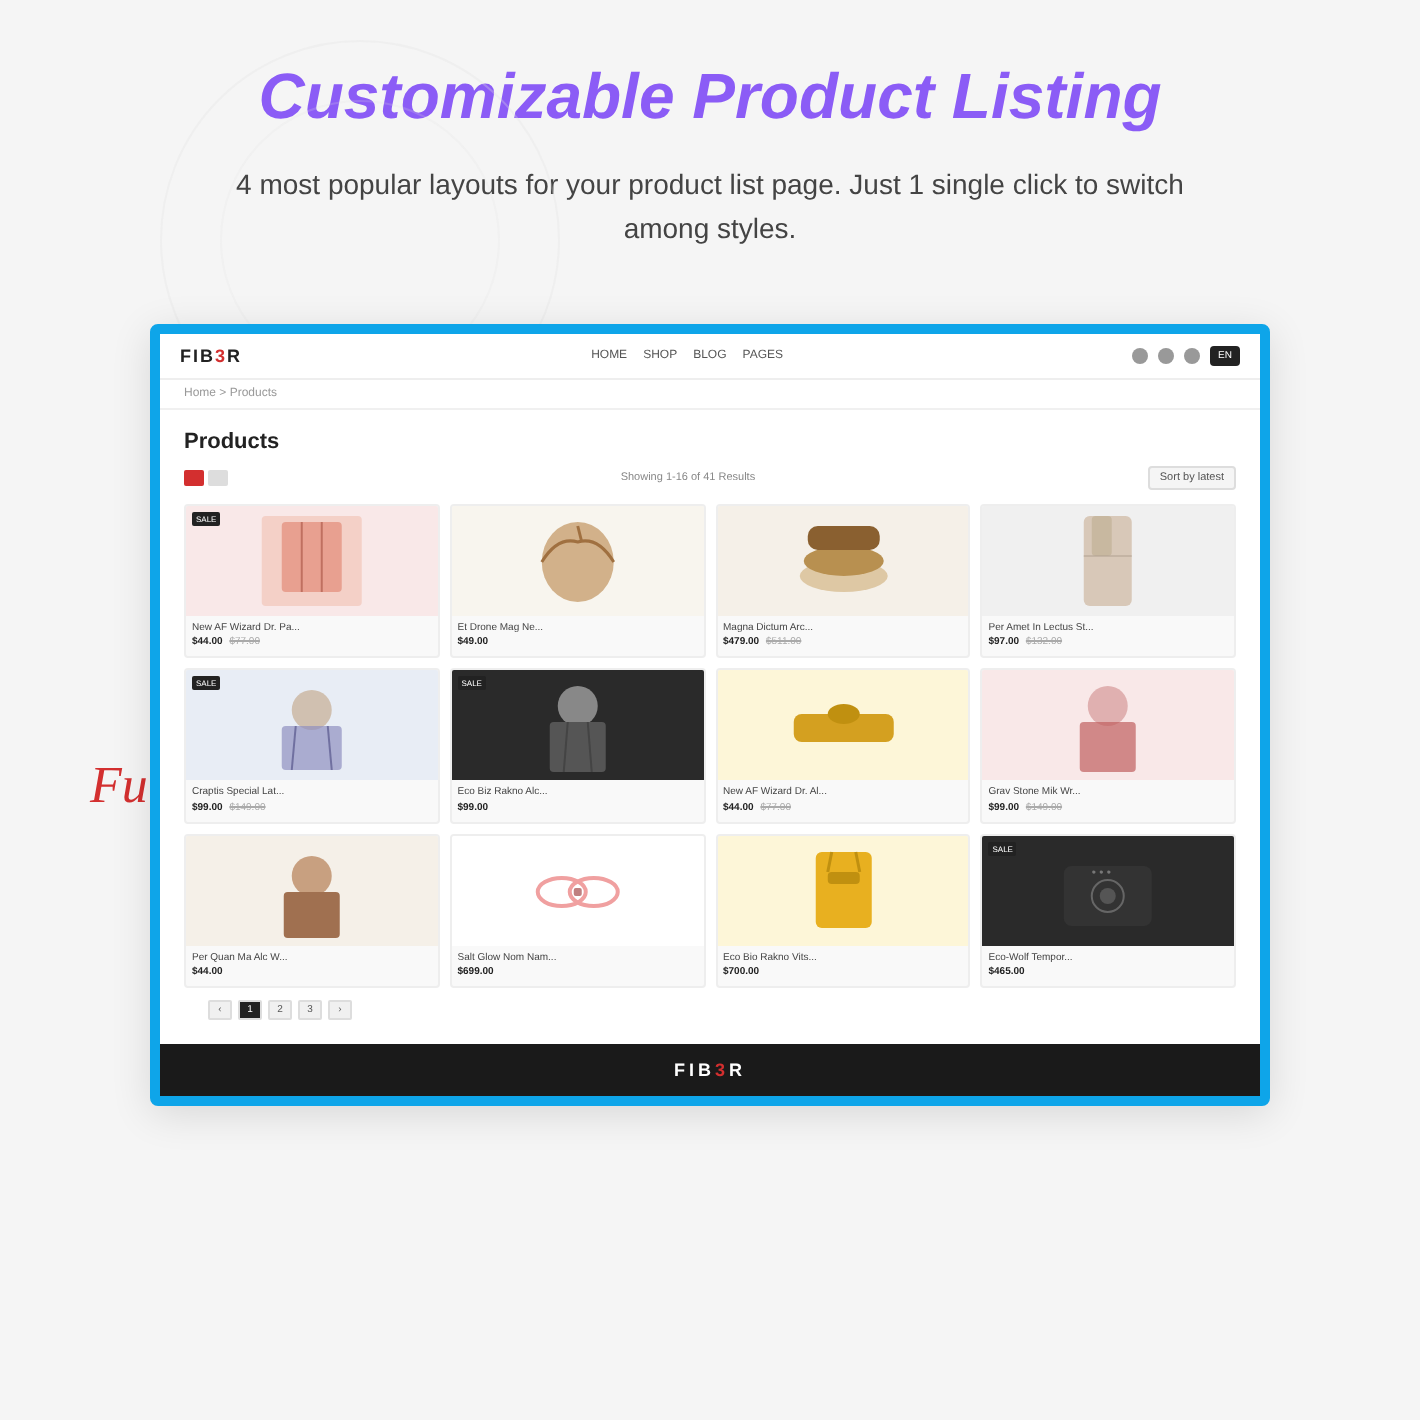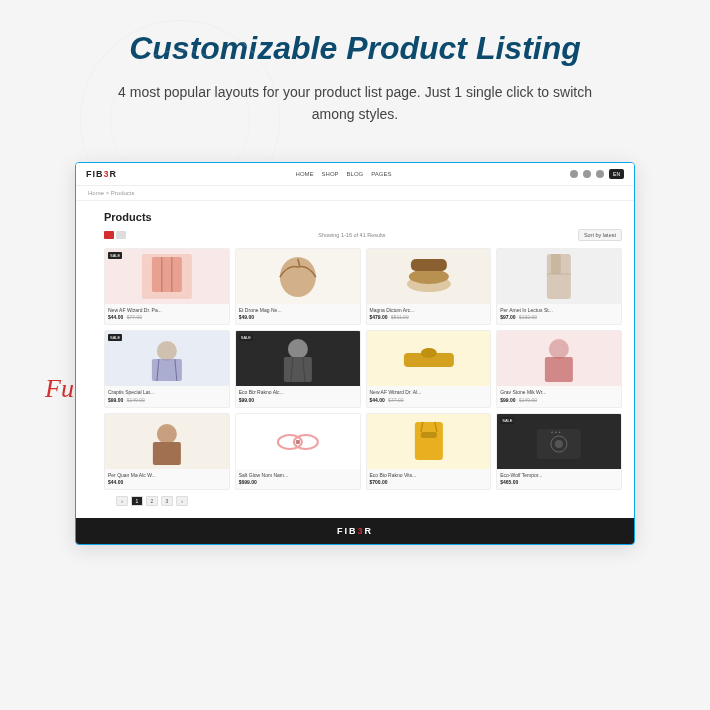--- a/index.html
+++ b/index.html
@@ -18,38 +18,38 @@
       background: #f5f5f5;
       padding: 30px 20px 20px;
       display: flex;
       flex-direction: column;
       align-items: center;
     }
 
     .main-title {
       font-size: 32px;
       font-weight: bold;
-      color: #0c4a6e;
+      color: #8b5cf6;
       margin-bottom: 14px;
       font-style: italic;
     }
 
     .subtitle {
       font-size: 14px;
       color: #444;
       text-align: center;
       line-height: 1.6;
       margin-bottom: 36px;
       max-width: 520px;
     }
 
     .browser-mockup {
       width: 560px;
       background: #fff;
-      border: 1px solid #0ea5e9;
+      border: 5px solid #0ea5e9;
       border-radius: 4px;
       box-shadow: 0 4px 20px rgba(0,0,0,0.12);
       overflow: hidden;
       position: relative;
     }
 
     
     .mock-navbar {
       background: #fff;
       border-bottom: 1px solid #eee;
@@ -96,21 +96,20 @@
     .mock-breadcrumb {
       padding: 4px 12px;
       font-size: 6px;
       color: #999;
       border-bottom: 1px solid #f0f0f0;
     }
 
     
     .mock-products-area {
       padding: 10px 12px 6px;
-      margin-left: 16px;
     }
 
     .mock-products-title {
       font-size: 11px;
       font-weight: bold;
       color: #222;
       margin-bottom: 6px;
     }
 
     .mock-filter-bar {

